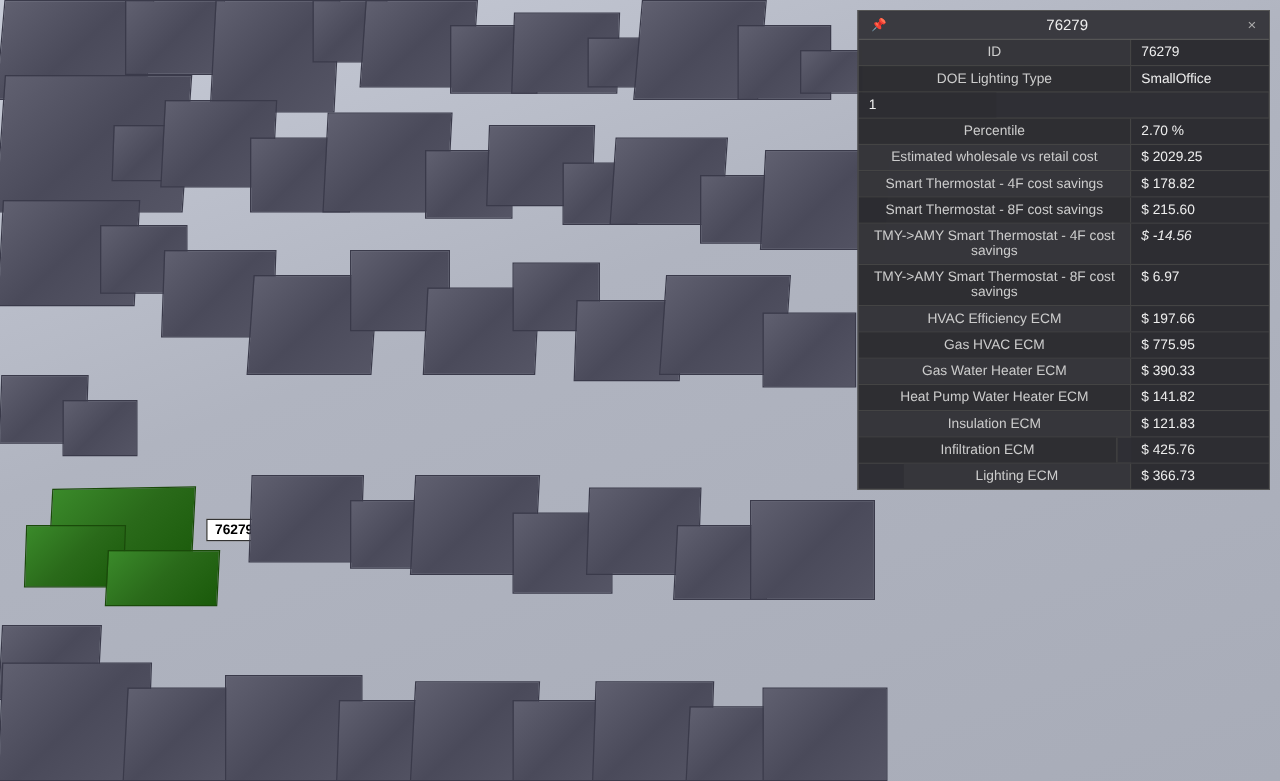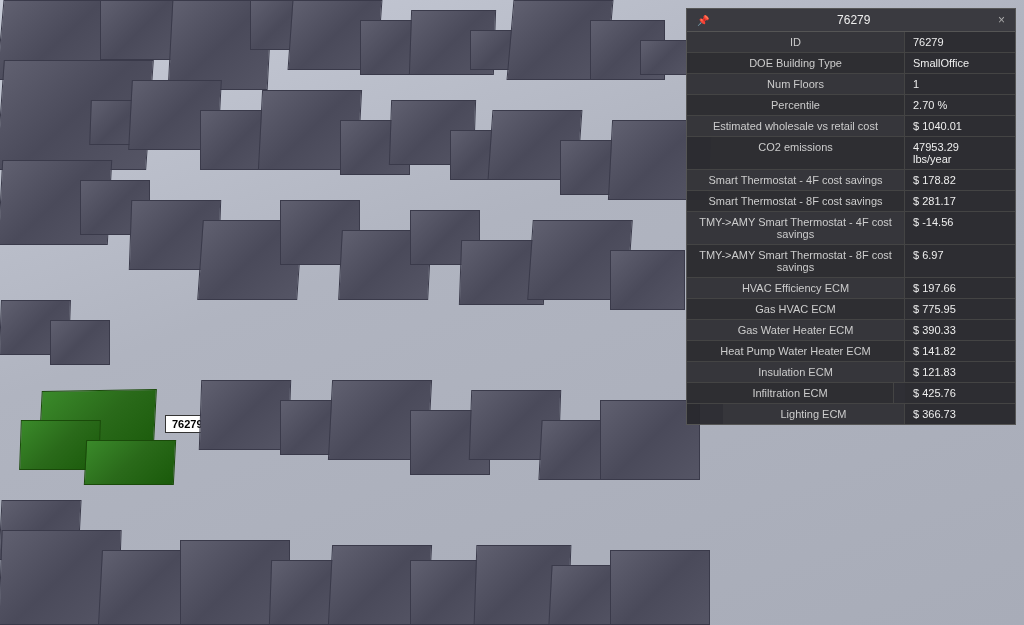--- a/index.html
+++ b/index.html
@@ -196,51 +196,45 @@
     <span class="title-text">76279</span>
     <span class="close-btn">×</span>
   </div>
 
   <div id="panel-rows">
   <div class="info-row header-row">
         <div class="info-label">ID</div>
         <div class="info-value" style="white-space: pre-line;">76279</div>
       </div>
       <div class="info-row alt-row">
-        <div class="info-label">DOE Building Type</div>
+        <div class="info-label">DOE Lighting Type</div>
         <div class="info-value" style="white-space: pre-line;">SmallOffice</div>
       </div>
       <div class="info-row header-row">
-        <div class="info-label">Num Floors</div>
         <div class="info-value" style="white-space: pre-line;">1</div>
       </div>
       <div class="info-row alt-row">
         <div class="info-label">Percentile</div>
         <div class="info-value" style="white-space: pre-line;">2.70 %</div>
       </div>
       <div class="info-row header-row">
         <div class="info-label">Estimated wholesale vs retail cost</div>
-        <div class="info-value" style="white-space: pre-line;">$ 1040.01</div>
-      </div>
-      <div class="info-row alt-row">
-        <div class="info-label">CO2 emissions</div>
-        <div class="info-value" style="white-space: pre-line;">47953.29
-lbs/year</div>
+        <div class="info-value" style="white-space: pre-line;">$ 2029.25</div>
       </div>
       <div class="info-row header-row">
         <div class="info-label">Smart Thermostat - 4F cost savings</div>
         <div class="info-value" style="white-space: pre-line;">$ 178.82</div>
       </div>
       <div class="info-row alt-row">
         <div class="info-label">Smart Thermostat - 8F cost savings</div>
-        <div class="info-value" style="white-space: pre-line;">$ 281.17</div>
+        <div class="info-value" style="white-space: pre-line;">$ 215.60</div>
       </div>
       <div class="info-row header-row">
         <div class="info-label">TMY-&gt;AMY Smart Thermostat - 4F cost savings</div>
-        <div class="info-value" style="white-space: pre-line;">$ -14.56</div>
+        <div class="info-value" style="white-space: pre-line; font-style: italic;">$ -14.56</div>
       </div>
       <div class="info-row alt-row">
         <div class="info-label">TMY-&gt;AMY Smart Thermostat - 8F cost savings</div>
         <div class="info-value" style="white-space: pre-line;">$ 6.97</div>
       </div>
       <div class="info-row header-row">
         <div class="info-label">HVAC Efficiency ECM</div>
         <div class="info-value" style="white-space: pre-line;">$ 197.66</div>
       </div>
       <div class="info-row alt-row">

